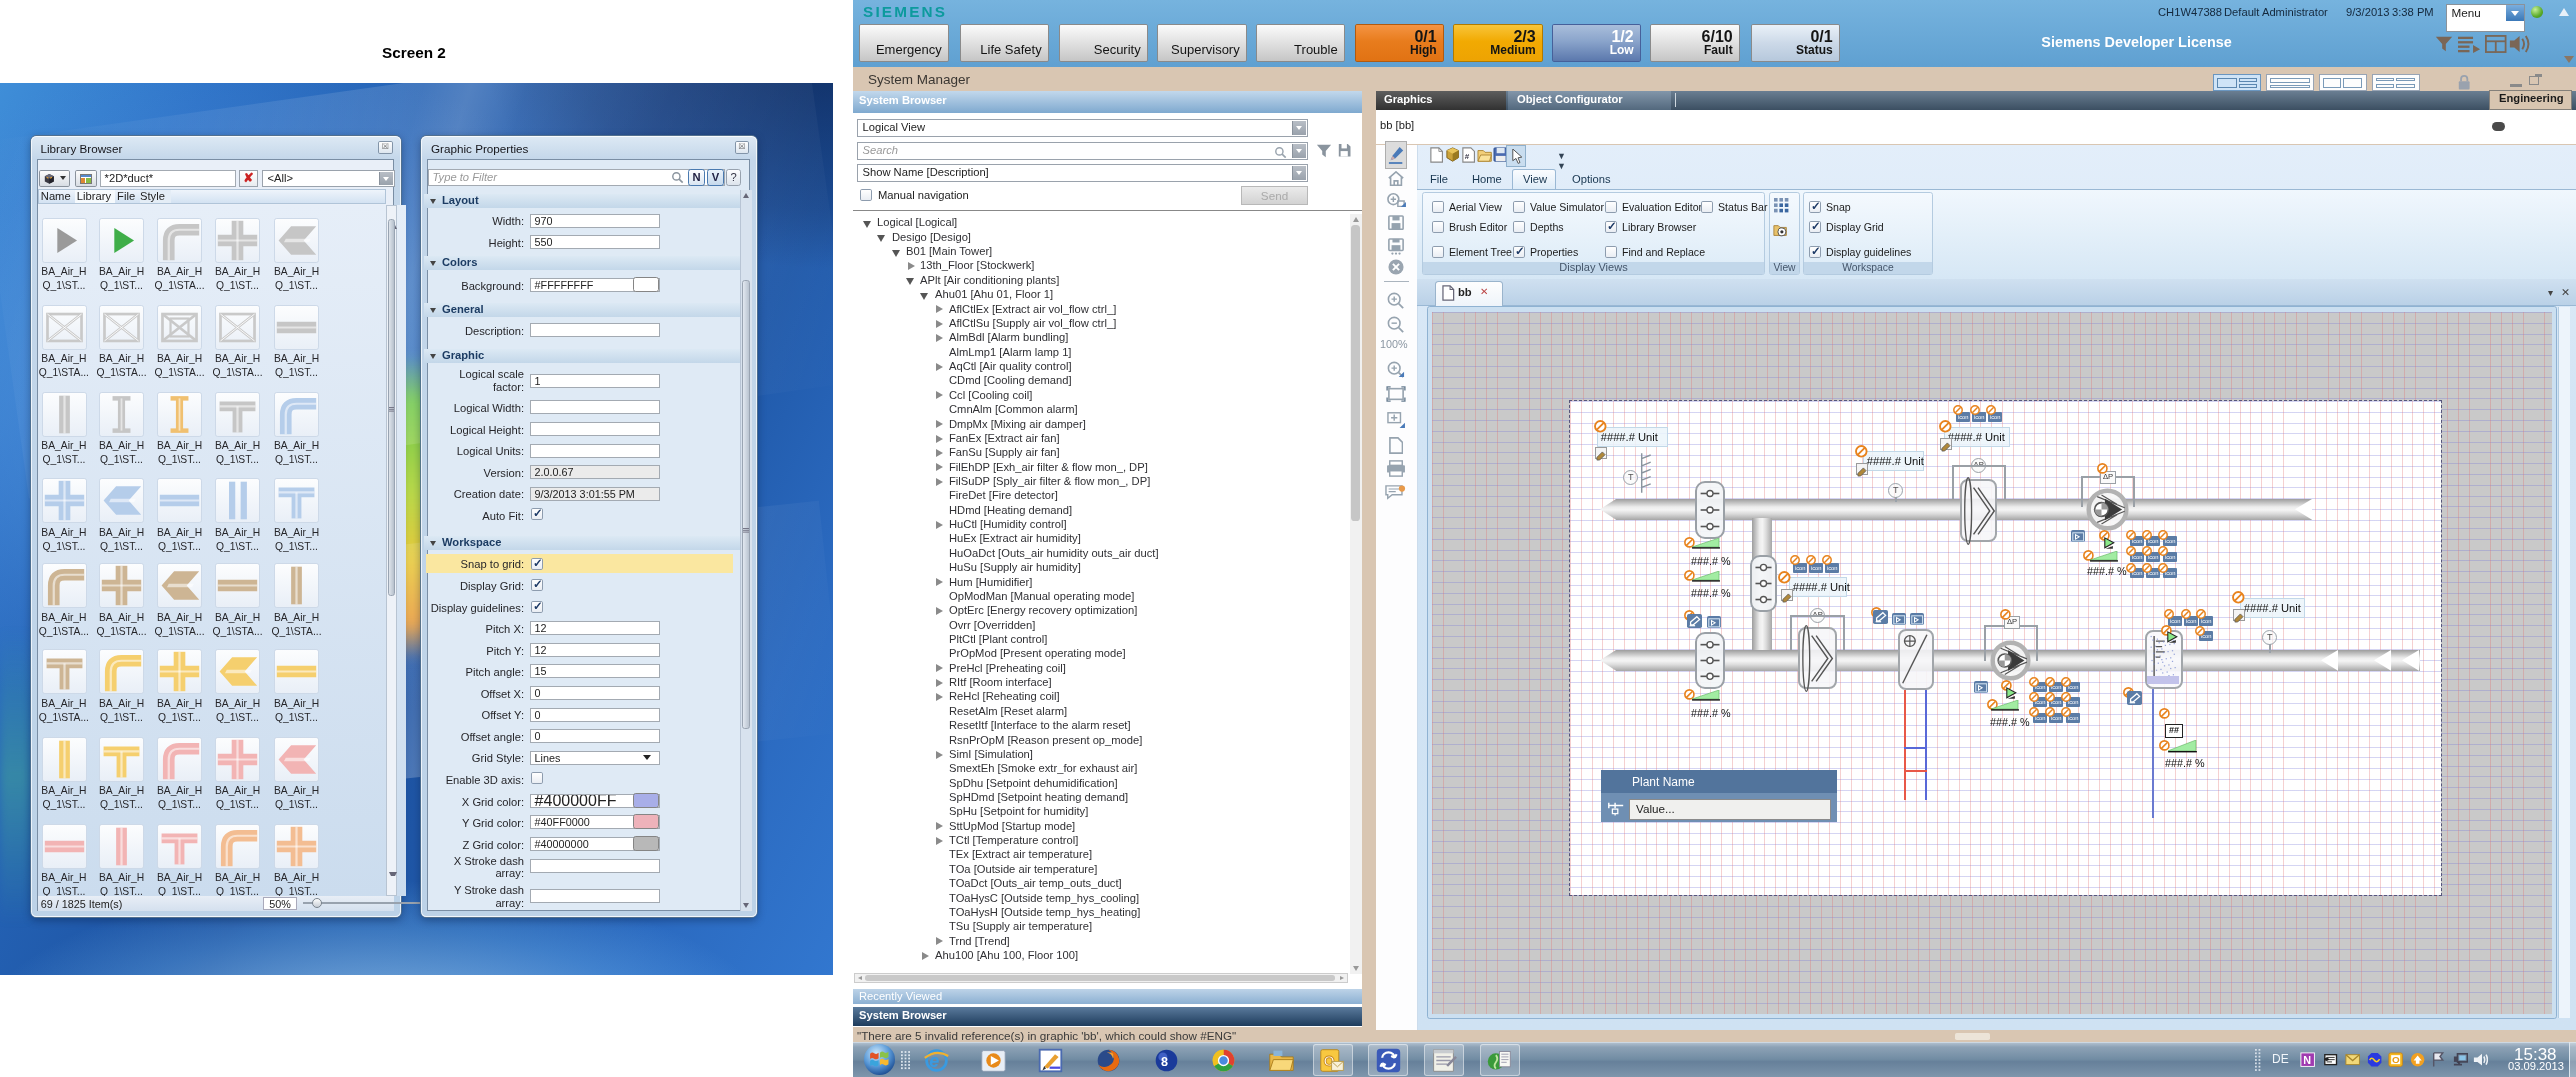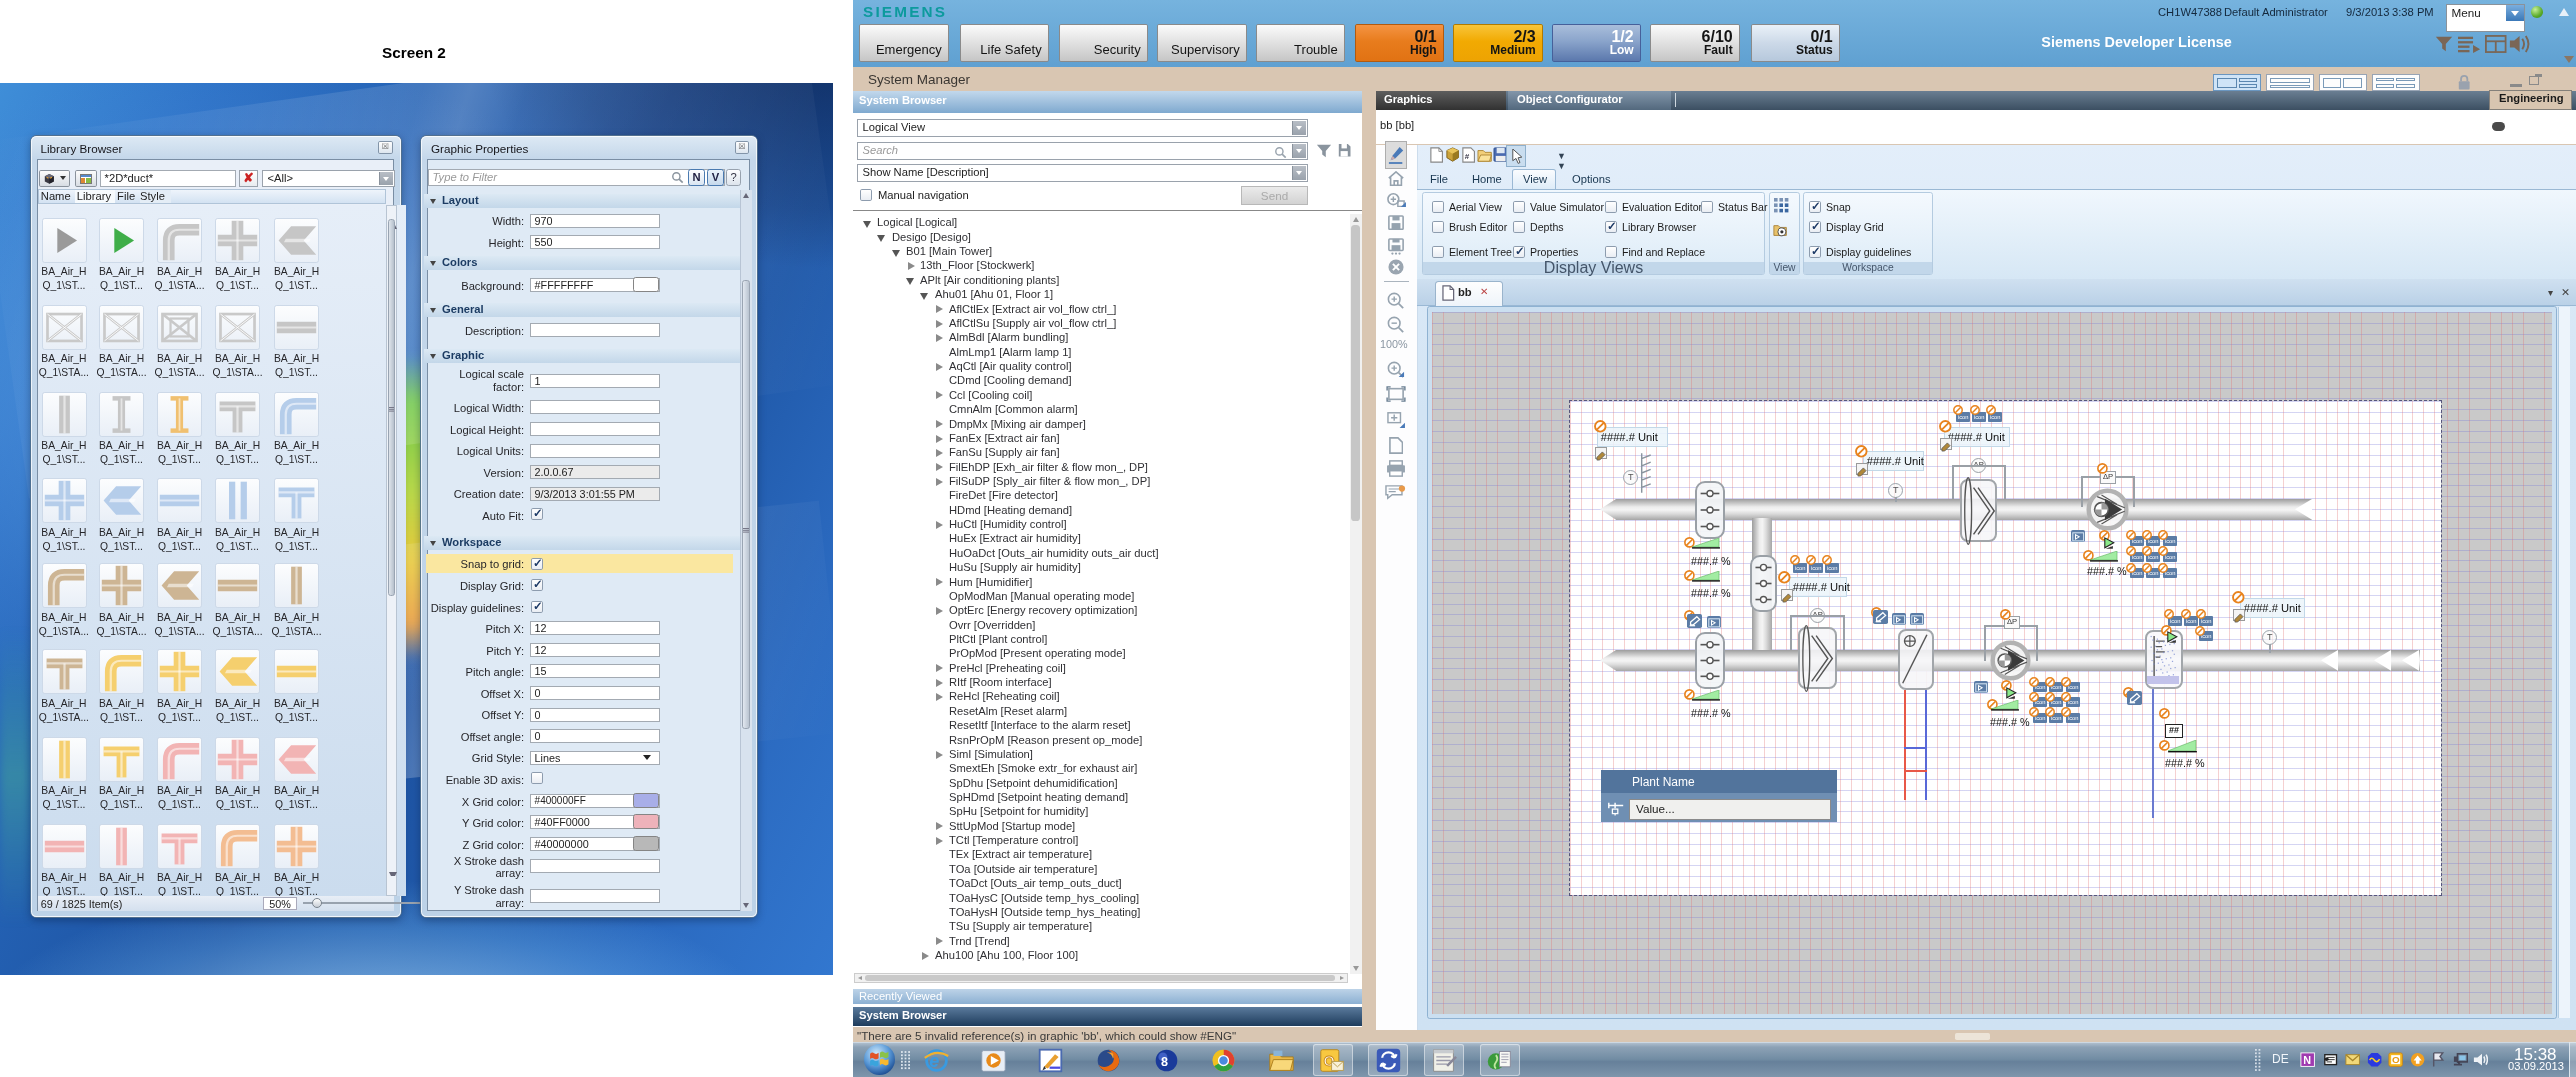--- a/index.html
+++ b/index.html
@@ -427,21 +427,21 @@
       <div class="lbl" style="left:371px;top:709px;width:153px">Offset Y:</div>
       <div class="inp" style="left:530px;top:708px;width:130px;height:14.4px;line-height:12.6px;font-size:10.8px">0</div>
       <div class="lbl" style="left:371px;top:731px;width:153px">Offset angle:</div>
       <div class="inp" style="left:530px;top:729px;width:130px;height:14.4px;line-height:12.6px;font-size:10.8px">0</div>
       <div class="lbl" style="left:371px;top:752px;width:153px">Grid Style:</div>
       <div class="inp" style="left:530px;top:751px;width:130px;height:14.4px;line-height:12.6px;font-size:10.8px">Lines</div>
       <div class="ab" style="left:643px;top:755px;border-left:4.5px solid transparent;border-right:4.5px solid transparent;border-top:5.4px solid #222"></div>
       <div class="lbl" style="left:371px;top:774px;width:153px">Enable 3D axis:</div>
       <div class="cb" style="left:531px;top:772px"></div>
       <div class="lbl" style="left:371px;top:796px;width:153px">X Grid color:</div>
-      <div class="inp" style="left:530px;top:794px;width:130px;height:14.4px;line-height:12.6px;font-size:10px">#400000FF</div>
+      <div class="inp" style="left:530px;top:794px;width:130px;height:14.4px;line-height:12.6px;font-size:16px">#400000FF</div>
       <div class="ab" style="left:633px;top:793px;width:26px;height:15.3px;background:#a8aee8;border:0.9px solid #858585;border-radius:2.7px"></div>
       <div class="lbl" style="left:371px;top:817px;width:153px">Y Grid color:</div>
       <div class="inp" style="left:530px;top:815px;width:130px;height:14.4px;line-height:12.6px;font-size:10.8px">#40FF0000</div>
       <div class="ab" style="left:633px;top:814px;width:26px;height:15.3px;background:#eeb2ba;border:0.9px solid #858585;border-radius:2.7px"></div>
       <div class="lbl" style="left:371px;top:839px;width:153px">Z Grid color:</div>
       <div class="inp" style="left:530px;top:837px;width:130px;height:14.4px;line-height:12.6px;font-size:10.8px">#40000000</div>
       <div class="ab" style="left:633px;top:836px;width:26px;height:15.3px;background:#b8b8b8;border:0.9px solid #858585;border-radius:2.7px"></div>
       <div class="lbl" style="left:371px;top:855px;width:153px">X Stroke dash</div>
       <div class="lbl" style="left:371px;top:867px;width:153px">array:</div>
       <div class="inp" style="left:530px;top:859px;width:130px;height:14.4px;line-height:12.6px;font-size:10.8px"></div>
@@ -798,21 +798,21 @@
     </svg>
 <div class="tx" style="left:1557px;top:151px;font-size:9px;color:#345;letter-spacing:-0.9px">▼<br>▼</div>
 
 <div class="tx" style="left:1430px;top:173px;font-size:11.2px;color:#17354f">File</div>
 <div class="tx" style="left:1472px;top:173px;font-size:11.2px;color:#17354f">Home</div>
 <div class="ab" style="left:1512px;top:169px;width:44px;height:20.7px;background:linear-gradient(#fafcfe,#dcebf8);border:0.9px solid #9ab8d4;border-bottom:none;border-radius:2.7px 2.7px 0 0"></div>
 <div class="tx" style="left:1523px;top:173px;font-size:11.2px;color:#17354f">View</div>
 <div class="tx" style="left:1572px;top:173px;font-size:11.2px;color:#17354f">Options</div>
 <div class="ab" style="left:1417px;top:189px;width:1159px;height:90px;background:linear-gradient(#f0f7fd,#d6e7f5);border-top:0.9px solid #9ab8d4"></div>
 <div class="ab" style="left:1422px;top:192px;width:343px;height:83px;border:0.9px solid #b4cbe0;border-radius:2.7px;background:linear-gradient(#f4f9fe,#dcebf7)"></div>
-<div class="ab" style="left:1423px;top:262px;width:341px;height:11.7px;background:#c2d7ea;text-align:center;font-size:16px;color:#44556a;line-height:11.7px">Display Views</div>
+<div class="ab" style="left:1423px;top:262px;width:341px;height:11.7px;background:#c2d7ea;text-align:center;font-size:11px;color:#44556a;line-height:11.7px">Display Views</div>
 <div class="ab" style="left:1769px;top:192px;width:30.5px;height:83px;border:0.9px solid #b4cbe0;border-radius:2.7px;background:linear-gradient(#f4f9fe,#dcebf7)"></div>
 <div class="ab" style="left:1770px;top:262px;width:29px;height:11.7px;background:#c2d7ea;text-align:center;font-size:10.3px;color:#44556a;line-height:11.7px">View</div>
 <div class="ab" style="left:1803px;top:192px;width:130px;height:83px;border:0.9px solid #b4cbe0;border-radius:2.7px;background:linear-gradient(#f4f9fe,#dcebf7)"></div>
 <div class="ab" style="left:1804px;top:262px;width:128px;height:11.7px;background:#c2d7ea;text-align:center;font-size:10.3px;color:#44556a;line-height:11.7px">Workspace</div>
 <div id="ribcbs">
       <div class="cb" style="left:1432px;top:201px"></div>
       <div class="tx" style="left:1449px;top:201px;font-size:10.6px;color:#1c1c1c">Aerial View</div>
       <div class="cb" style="left:1513px;top:201px"></div>
       <div class="tx" style="left:1530px;top:201px;font-size:10.6px;color:#1c1c1c">Value Simulator</div>
       <div class="cb" style="left:1605px;top:201px"></div>

